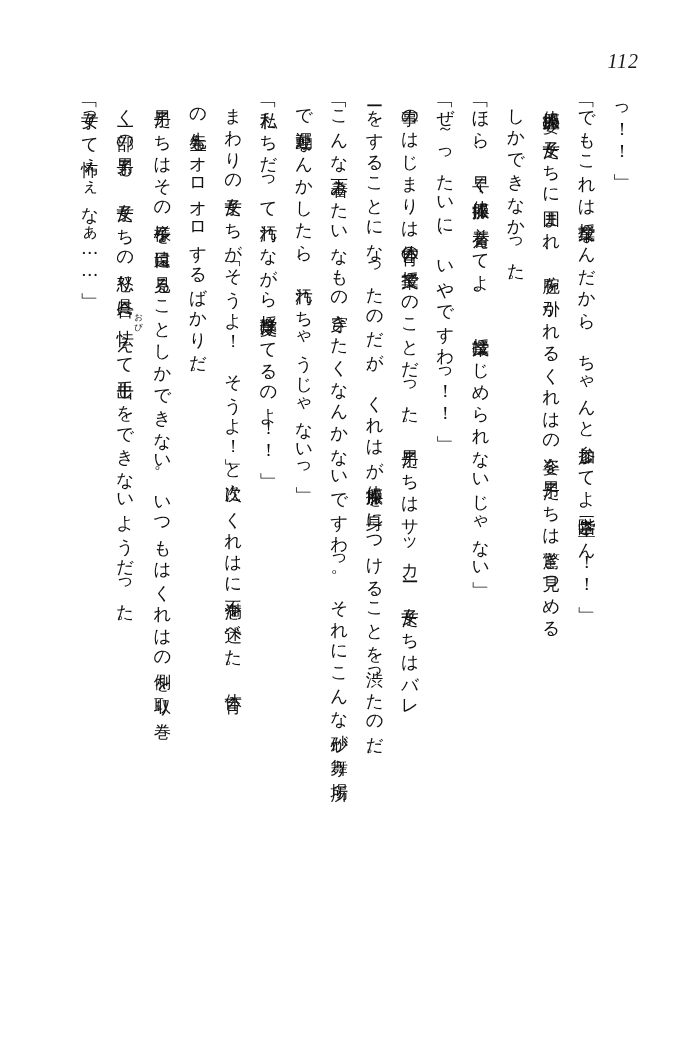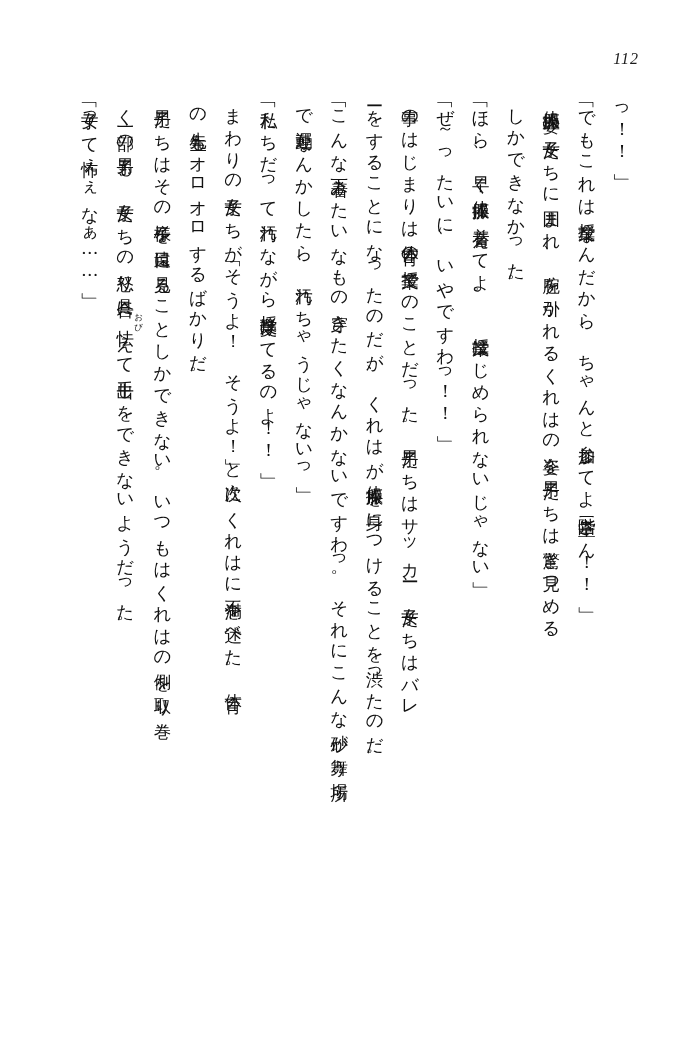--- a/index.html
+++ b/index.html
@@ -18,21 +18,21 @@
     position: relative;
     width: 697px;
     height: 1050px;
     background: #ffffff;
     box-sizing: border-box;
   }
   .page-number {
     position: absolute;
     top: 50px;
     right: 58px;
-    font-size: 16px;
+    font-size: 20px;
     font-style: italic;
     font-family: "Liberation Serif", "DejaVu Serif", serif;
     letter-spacing: 1px;
     color: #1a1a1a;
   }
   .text-block {
     position: absolute;
     top: 96px;
     left: 58px;
     right: 58px;

